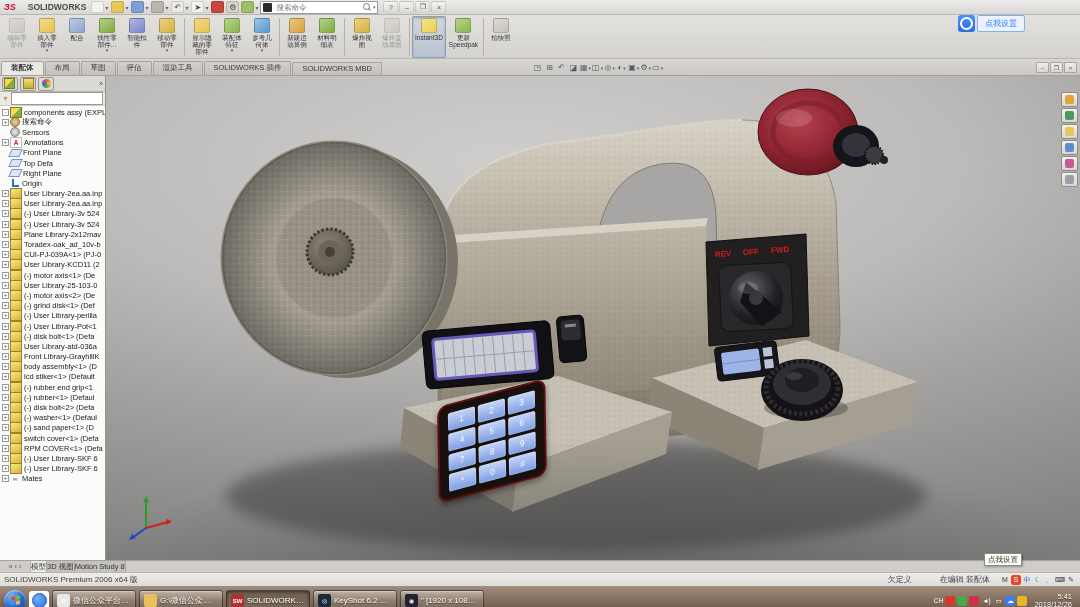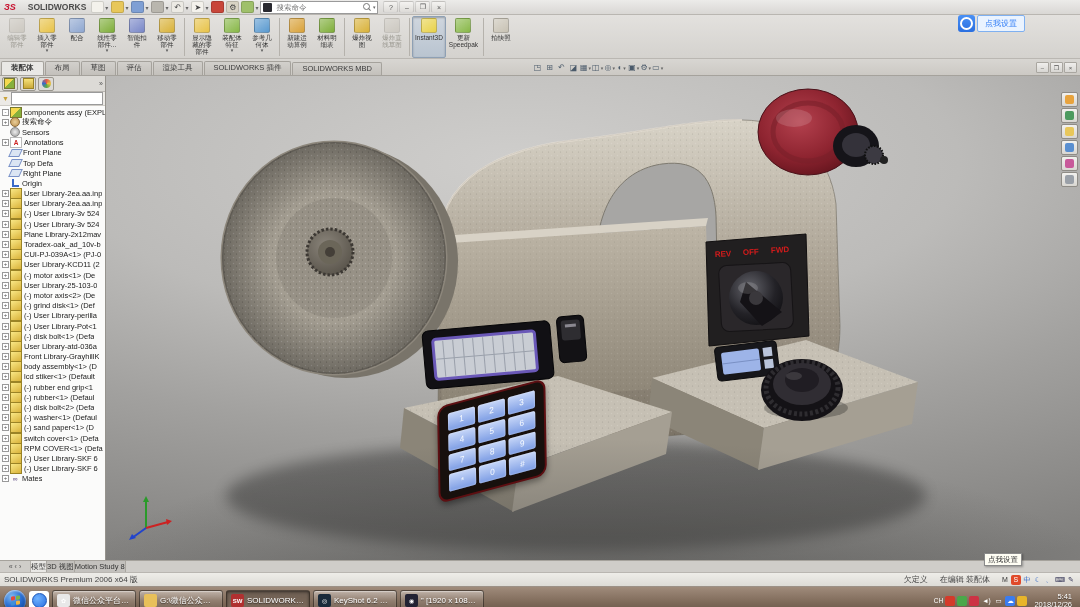--- a/index.html
+++ b/index.html
@@ -728,21 +728,21 @@
     <div id="mtabs" style="display:flex;align-items:stretch;">
         <span class="mtab on">模型</span>
         <span class="mtab">3D 视图</span>
         <span class="mtab">Motion Study 8</span>
       </div>
   </div>
 
   <div class="statusbar">
     <span>SOLIDWORKS Premium 2006 x64 版</span>
     <span class="sb-spacer"></span>
-    <span id="sbright" style="display:flex;gap:12px;">
+    <span id="sbright" style="display:flex;gap:28px;">
         <span>欠定义</span>
         <span>在编辑 装配体</span>
       </span>
     <span class="langbar" id="langbar">
         <span class="lchip" style="background: transparent; color: rgb(51, 51, 51);">M</span>
         <span class="lchip" style="background: rgb(224, 74, 42); color: rgb(255, 255, 255);">S</span>
         <span class="lchip" style="background: transparent; color: rgb(42, 98, 200);">中</span>
         <span class="lchip" style="background: transparent; color: rgb(42, 98, 200);">☾</span>
         <span class="lchip" style="background: transparent; color: rgb(42, 98, 200);">、</span>
         <span class="lchip" style="background: transparent; color: rgb(51, 51, 85);">⌨</span>

